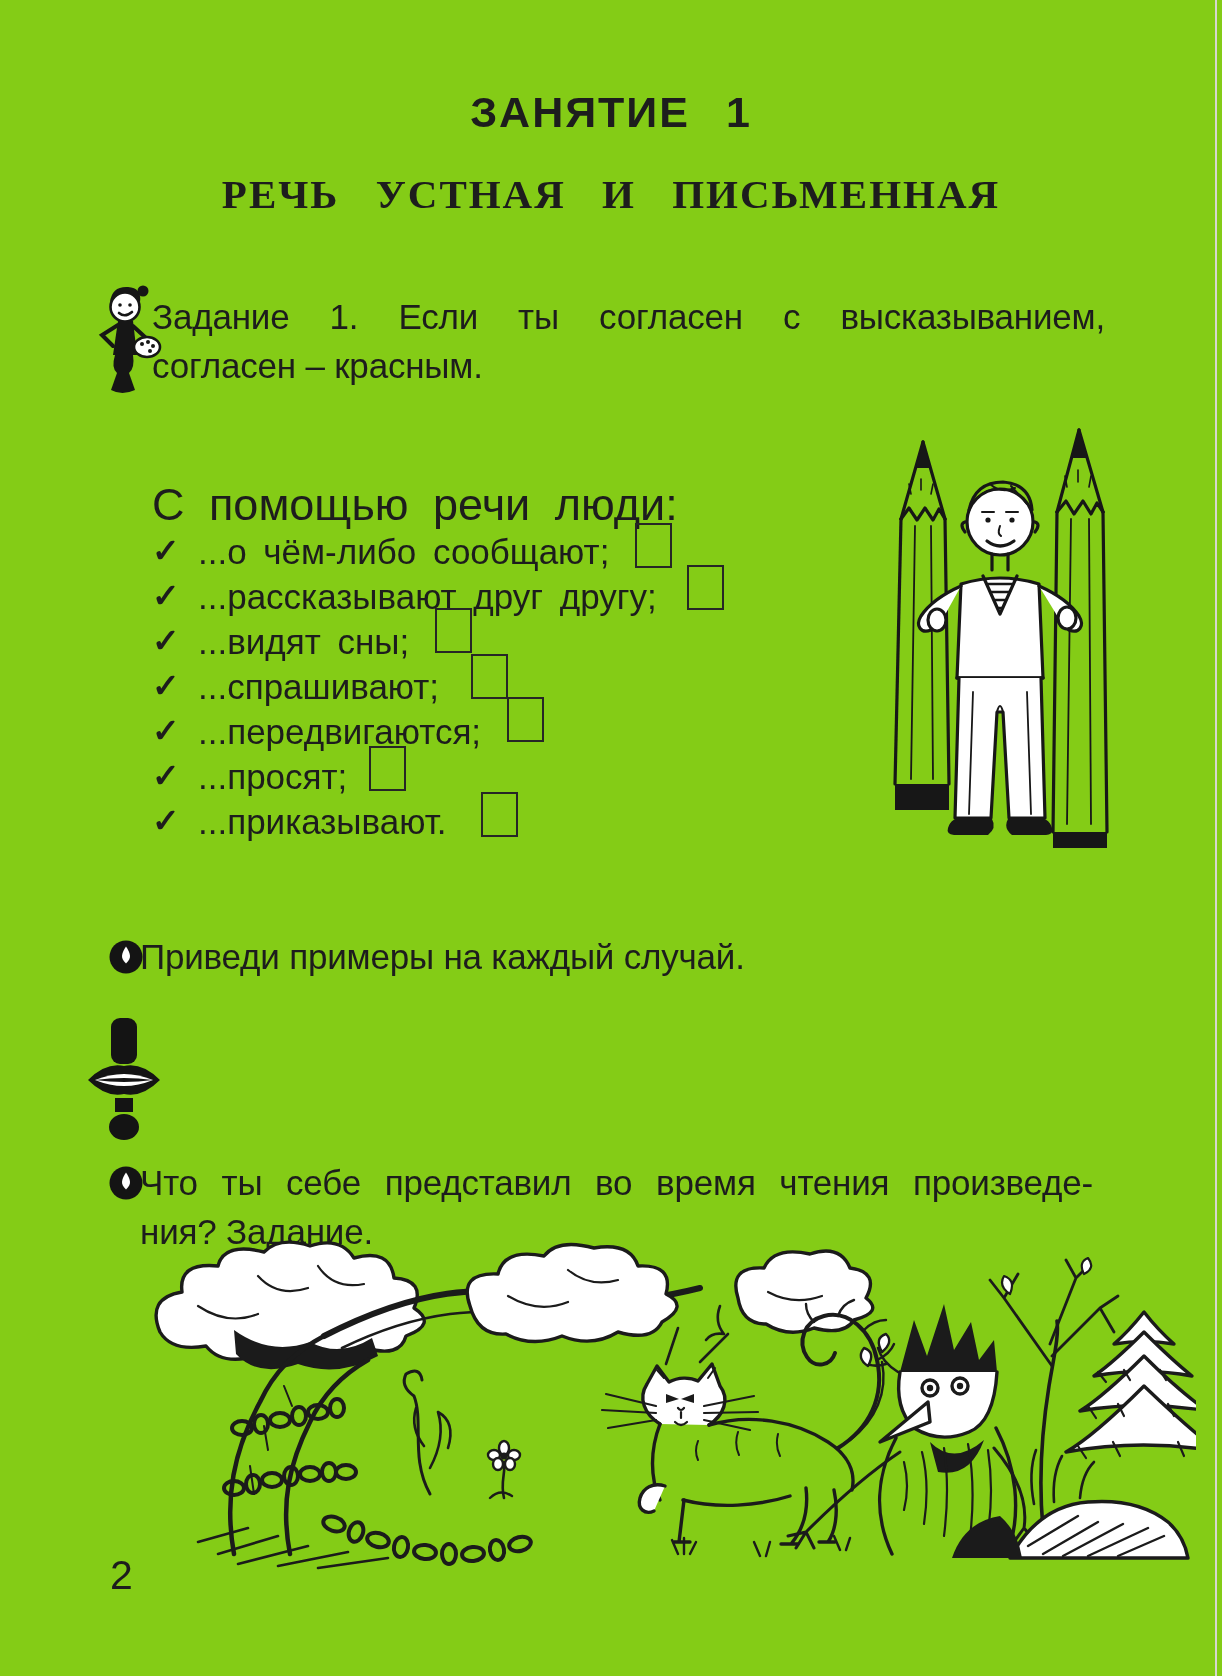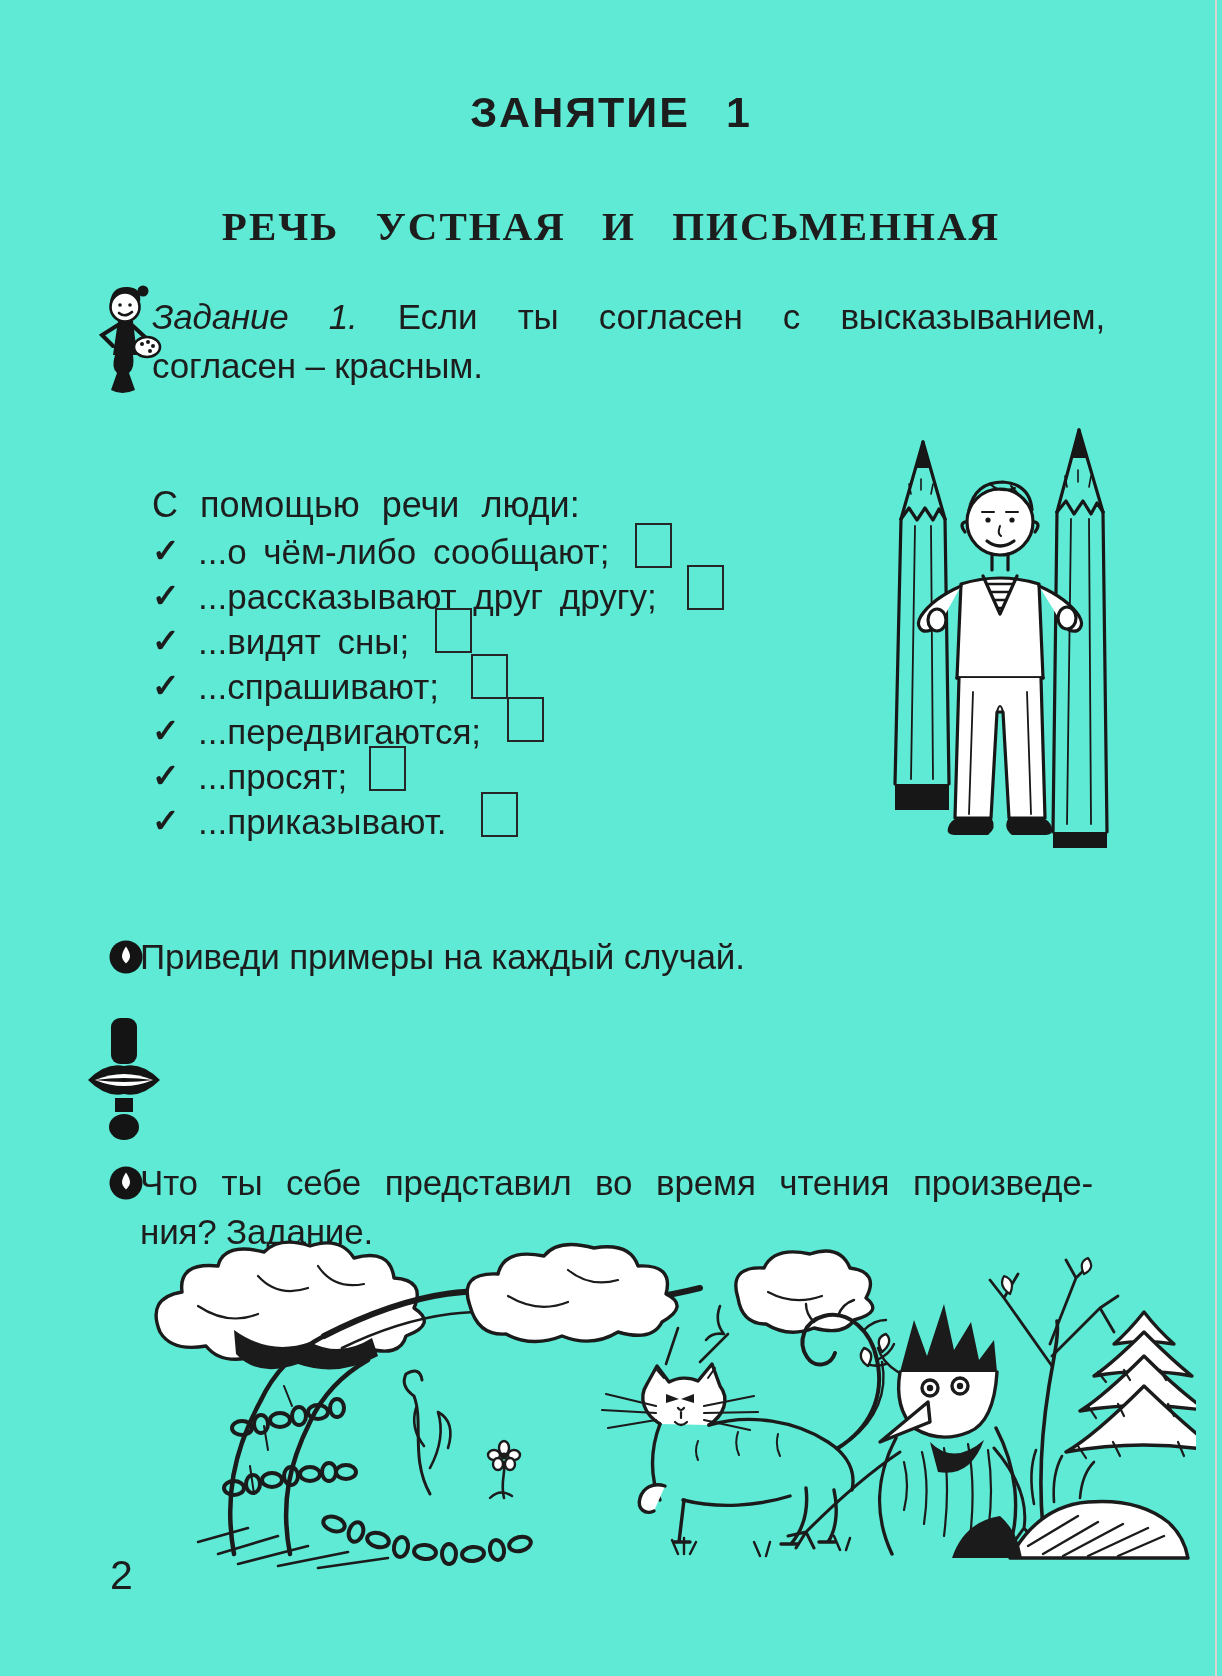--- a/index.html
+++ b/index.html
@@ -1,51 +1,51 @@
 <!DOCTYPE html>
 <html lang="ru"><head>
 <meta charset="utf-8">
 <style>
   html,body{margin:0;padding:0;background:#e8e8e4;}
   .page{
     position:relative;
     width:1222px;height:1676px;
     margin:0 auto;
-    background:#5eead4;
+    background:#84cc16;
     color:#1d1d1d;
     font-family:"Liberation Sans", sans-serif;
     overflow:hidden;
   }
   .scan-edge{position:absolute;top:0;left:1215px;width:2px;height:100%;background:#d7d7d0;}
 
   .lesson-title{
     position:absolute;top:88px;left:0;width:100%;
     text-align:center;font-weight:bold;font-size:43px;
     letter-spacing:2px;word-spacing:22px;
   }
   .subtitle{
-    position:absolute;top:202px;left:0;width:100%;
+    position:absolute;top:170px;left:0;width:100%;
     text-align:center;font-family:"Liberation Serif", serif;
     font-weight:bold;font-size:41px;letter-spacing:2px;word-spacing:24px;
   }
 
   .body-text{font-size:35px;line-height:49px;letter-spacing:-0.2px;}
   .line{display:block;}
   .jline{text-align:justify;text-align-last:justify;}
-  .task-label{font-style:italic;margin-top:16px;}
+  .task-label{margin-top:16px;}
 
   .task1-text{position:absolute;left:152px;top:292px;width:953px;}
   .task2-text{position:absolute;left:152px;top:1022px;width:953px;}
 
   .task-icon{position:absolute;}
   .task1-icon{left:80px;top:280px;width:84px;height:116px;}
   .task2-icon{left:84px;top:1016px;width:80px;height:126px;}
 
   .checklist{position:absolute;left:152px;top:482px;width:780px;}
-  .check-header{font-size:36px;height:47px;line-height:45px;word-spacing:12px;}
+  .check-header{font-size:45px;height:47px;line-height:45px;word-spacing:12px;}
   .check-row{font-size:35px;height:45px;line-height:45px;word-spacing:7px;white-space:nowrap;}
   .tick{display:inline-block;width:46px;font-size:33px;font-weight:bold;transform:translateY(-2px);}
   .checkbox{
     display:inline-block;width:33px;height:41px;
     border:2.5px solid #262626;background:transparent;
     vertical-align:middle;position:relative;top:-9px;margin-left:26px;
   }
   .check-row:nth-of-type(2) .checkbox{top:-12px;margin-left:30px;}
   .check-row:nth-of-type(3) .checkbox{top:-14px;}
   .check-row:nth-of-type(4) .checkbox{top:-13px;margin-left:32px;}

